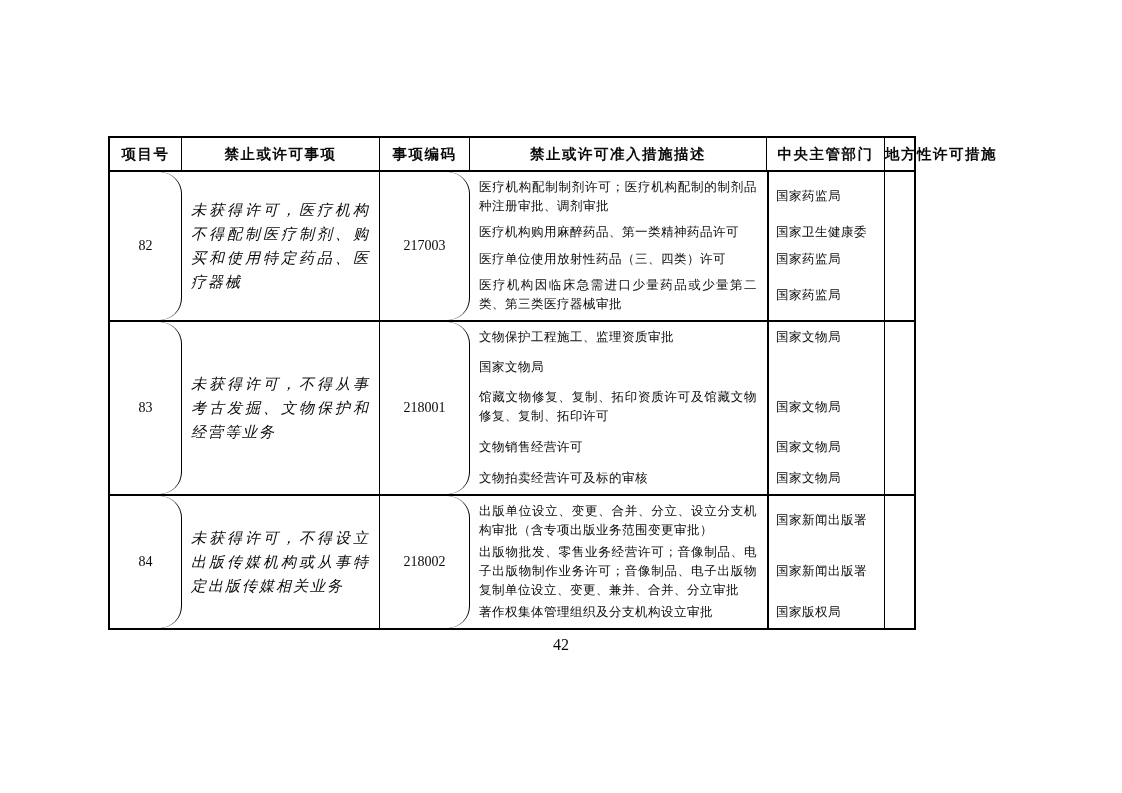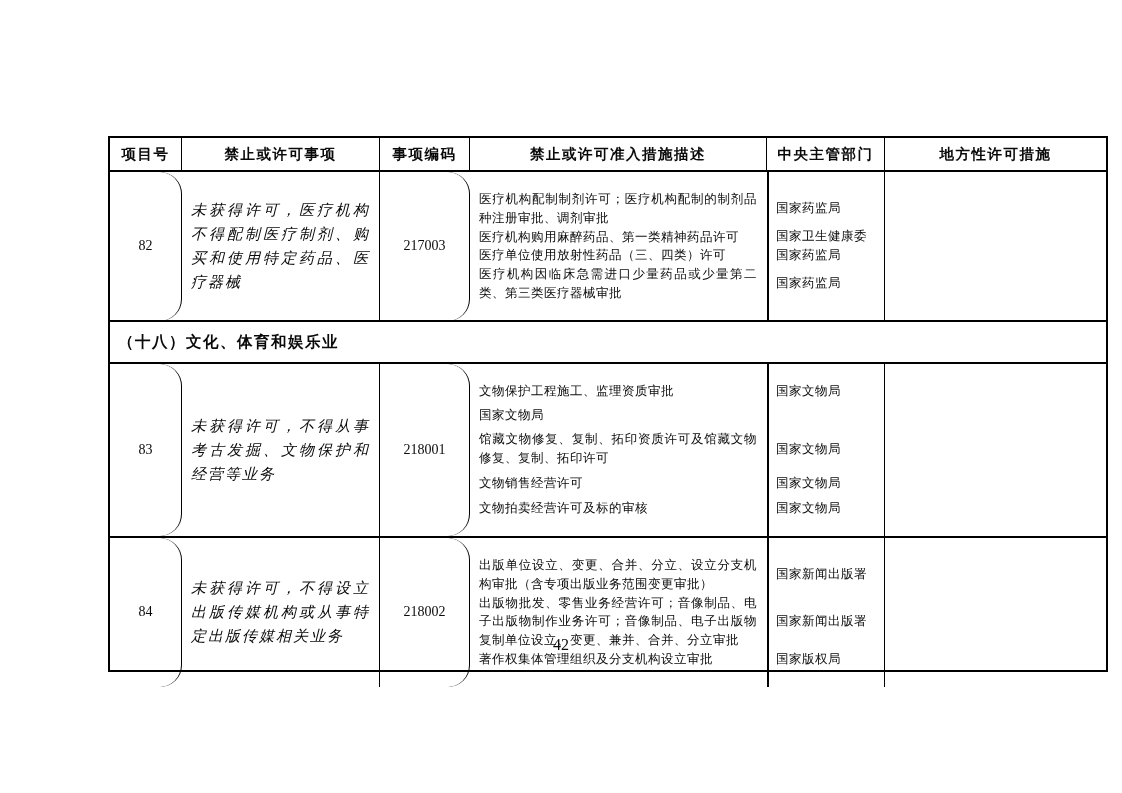--- a/index.html
+++ b/index.html
@@ -6,21 +6,21 @@
   html,body { background:#ffffff; }
   .page {
     position:relative;
     width:1122px; height:793px;
     background:#ffffff;
     font-family:"Liberation Serif","DejaVu Serif",serif;
     color:#0a0a0a;
     overflow:hidden;
   }
   .doc-table {
-    position:absolute; left:108px; top:136px; width:1000px;
+    position:absolute; left:108px; top:136px; width:808px;
     border:2px solid #000;
   }
   .t-row { display:grid; border-bottom:2px solid #000; }
   .t-row:last-child { border-bottom:none; }
   .header-row { grid-template-columns:72px 198px 90px 297px 118px 1fr; height:34px; }
   .header-cell {
     display:flex; align-items:center; justify-content:center;
     font-weight:bold; font-size:14.5px; letter-spacing:1.5px;
     border-right:1.5px solid #000; white-space:nowrap;
   }
@@ -38,21 +38,21 @@
   .item-cell {
     display:flex; align-items:center;
     padding:6px 9px;
     font-size:15px; line-height:1.6; letter-spacing:2px;
     text-align:justify;
     font-style:italic;
   }
   .measures-cell {
     position:relative;
     display:flex; flex-direction:column; justify-content:space-between;
-    padding:18px 0;
+    padding:6px 0;
   }
   .col-divider {
     position:absolute; left:297px; top:0; bottom:0; width:1.5px;
     background:#000;
   }
   .sub-row { display:flex; align-items:center; }
   .sub-desc {
     width:297px; flex:0 0 297px;
     padding:0 10px 0 9px;
     font-size:12.5px; line-height:1.5; letter-spacing:0.5px;
@@ -112,23 +112,20 @@
           <div class="sub-dept">国家药监局</div>
         </div>
         <div class="sub-row">
           <div class="sub-desc">医疗机构因临床急需进口少量药品或少量第二类、第三类医疗器械审批</div>
           <div class="sub-dept">国家药监局</div>
         </div>
       </div>
       <div class="cell local-cell"></div>
     </div>
 
-    <div class="t-row section-row">
-      <div class="section-cell">（十八）文化、体育和娱乐业</div>
-    </div>
 
     <div class="t-row body-row row-83">
       <div class="cell num-cell">83</div>
       <div class="cell item-cell">
           <span>未获得许可，不得从事考古发掘、文物保护和经营等业务</span>
         </div>
       <div class="cell code-cell">218001</div>
       <div class="cell measures-cell">
         <div class="col-divider"></div>
         <div class="sub-row">

